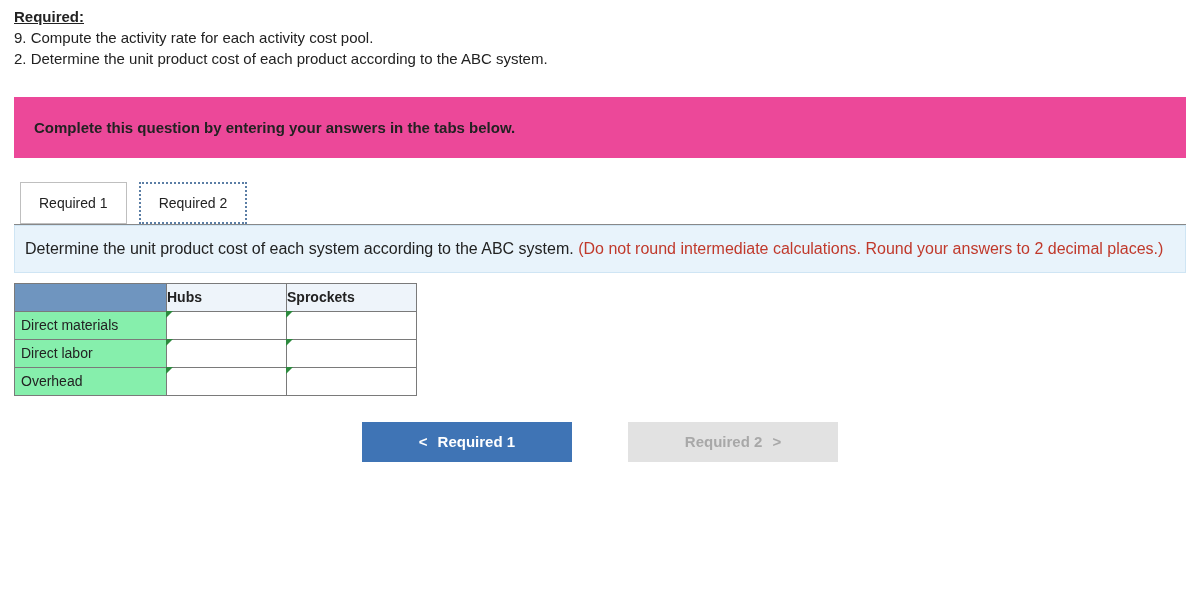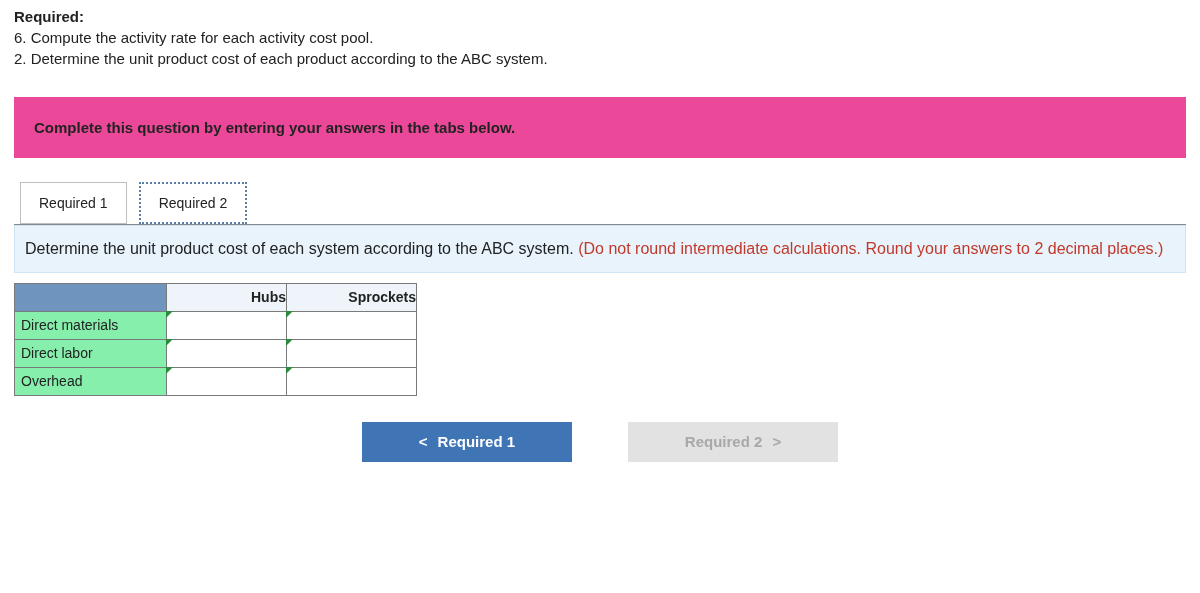--- a/index.html
+++ b/index.html
@@ -5,21 +5,21 @@
   * { box-sizing: border-box; margin: 0; padding: 0; }
   body {
     font-family: Arial, Helvetica, sans-serif;
     font-size: 15px;
     color: #222;
     background: #fff;
     width: 1200px;
     height: 593px;
     padding: 8px 14px;
   }
-  .required-heading { font-weight: bold; margin-bottom: 2px; }
+  .required-heading { font-weight: bold; margin-bottom: 2px; text-decoration: underline; }
   .required-list { margin-bottom: 28px; line-height: 1.4; }
   .complete-banner {
     background: #ec4899;
     padding: 22px 20px;
     font-weight: bold;
     margin-bottom: 18px;
   }
   .tabs-row { position: relative; height: 48px; }
   .tab {
     display: inline-flex;
@@ -58,21 +58,21 @@
   .instruction-bar .hint { color: #c0392b; margin-top: 11px; }
   .data-table { border-collapse: collapse; }
   .data-table th, .data-table td {
     border: 1px solid #7a7a7a;
     height: 28px;
     font-size: 14px;
   }
   .data-table th.col-hubs, .data-table th.col-sprockets {
     background: #eef4fa;
     font-weight: bold;
-    text-align: right;
+    text-align: left;
     padding: 4px 0;
   }
   .data-table th.col-hubs { width: 120px; }
   .data-table th.col-sprockets { width: 130px; }
   .data-table th.corner {
     background: #6f95bf;
     width: 152px;
     border: 1px solid #7a7a7a;
   }
   .data-table th.rowlabel {
@@ -111,21 +111,21 @@
   }
   .nav-btn.prev { background: #3f74b5; color: #fff; }
   .nav-btn.next { background: #e2e2e2; color: #a8a8a8; cursor: default; }
   .chev { font-weight: bold; }
 </style>
 </head>
 <body>
 
 <div class="required-heading">Required:</div>
 <div class="required-list">
-  <div>6. Compute the activity rate for each activity cost pool.</div>
+  <div>9. Compute the activity rate for each activity cost pool.</div>
   <div>2. Determine the unit product cost of each product according to the ABC system.</div>
 </div>
 
 <div class="complete-banner">Complete this question by entering your answers in the tabs below.</div>
 
 <div class="tabs-row">
   <div class="tab">Required 1</div>
   <div class="tab active">Required 2</div>
   <div class="tab-underline"></div>
 </div>

